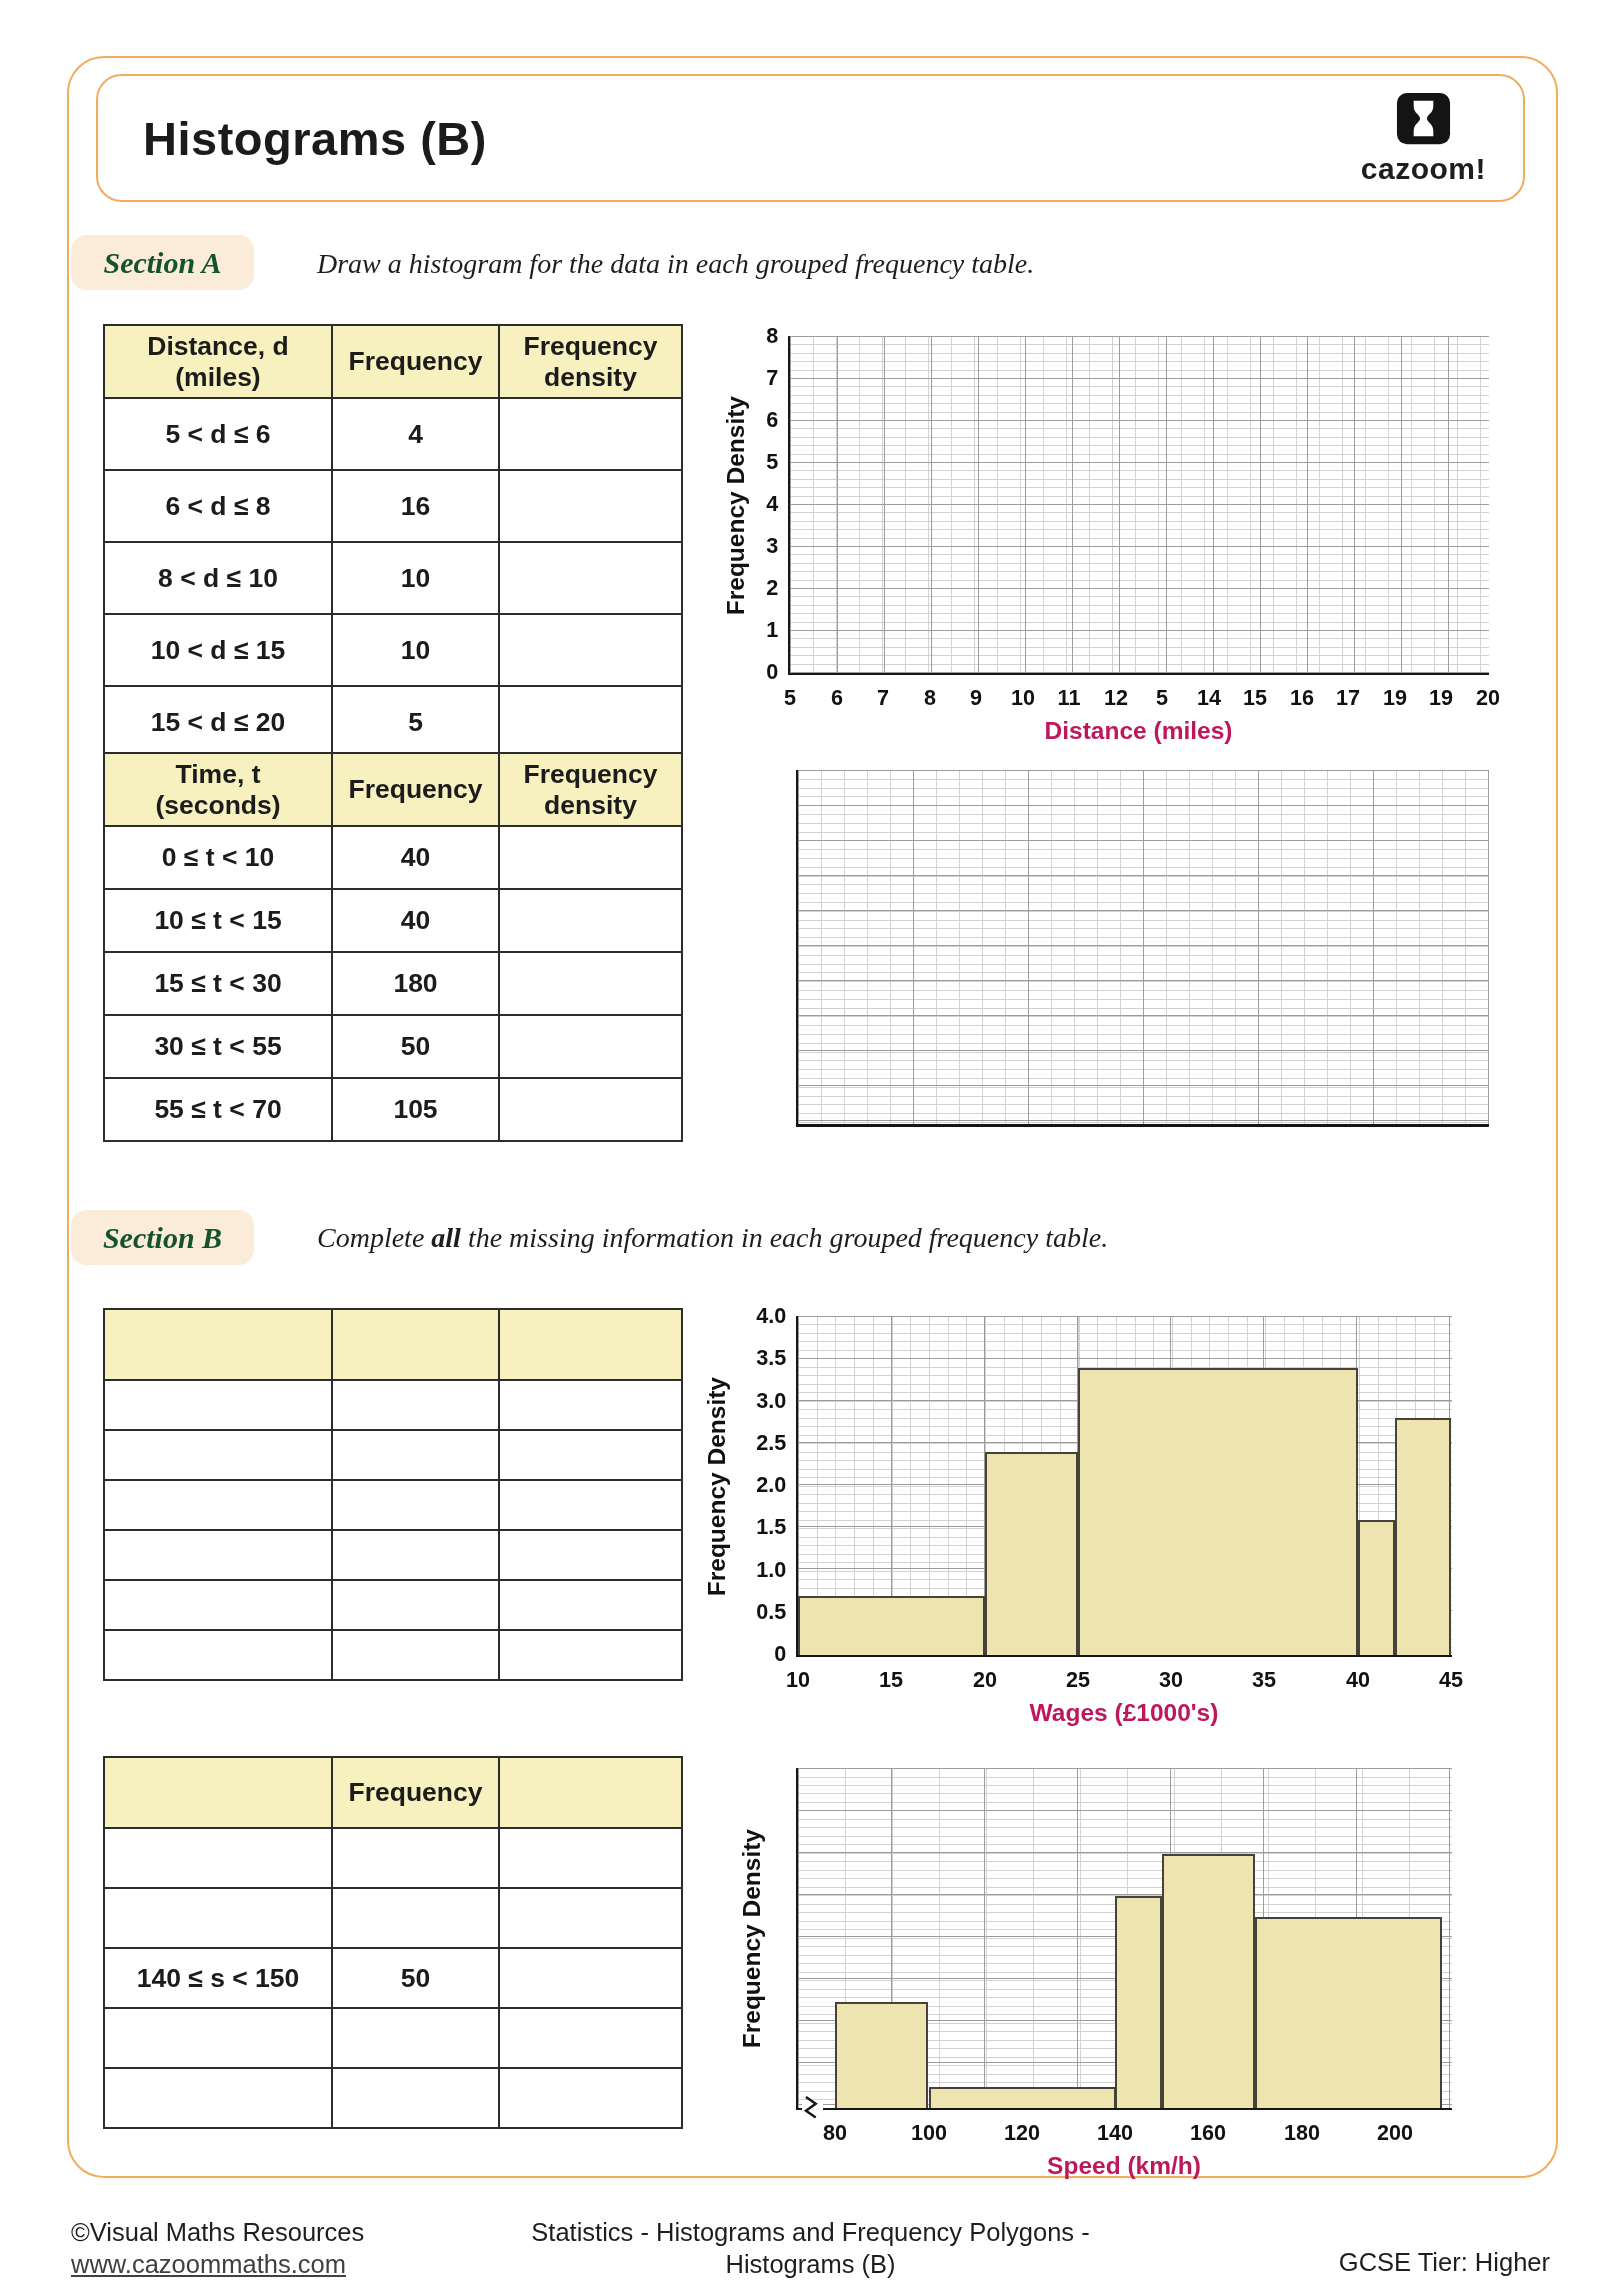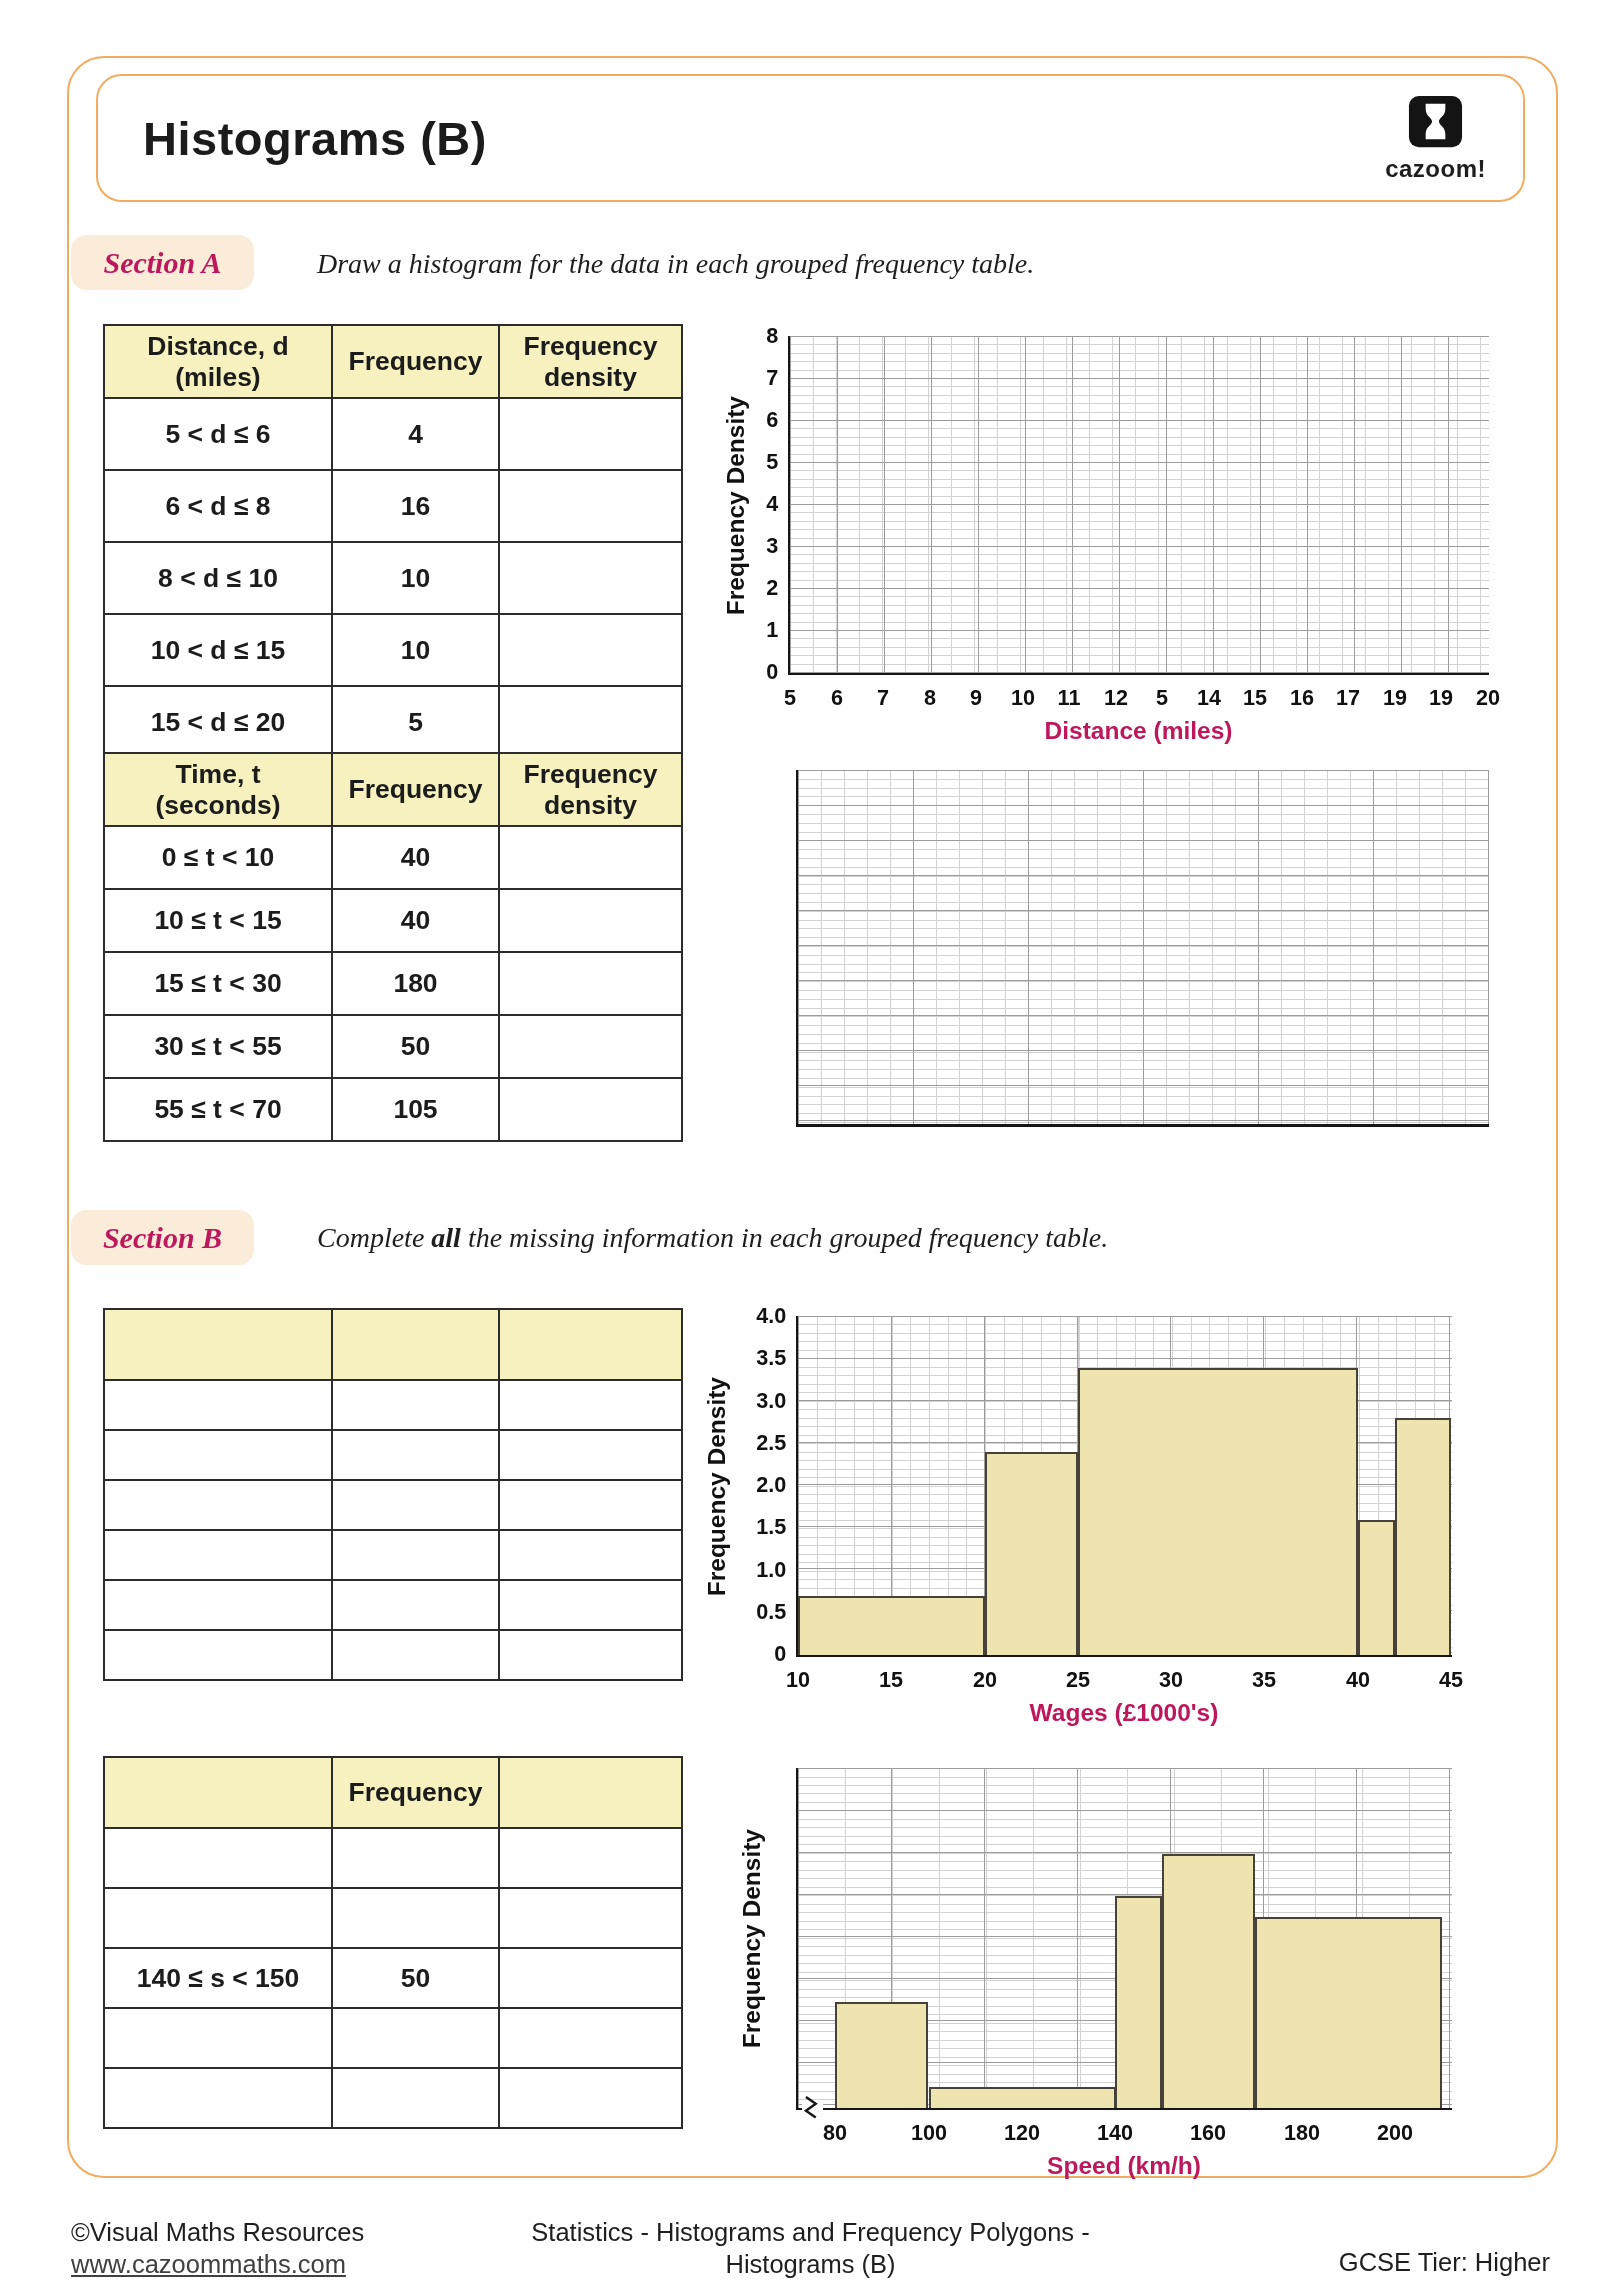--- a/index.html
+++ b/index.html
@@ -13,27 +13,27 @@
     border:2.9px solid #F2AC60; border-radius:37px;
   }
   .title-box {
     position:absolute; left:96px; top:74px; width:1429px; height:128px;
     border:2.9px solid #F2AC60; border-radius:25.5px; background:#fff;
     display:flex; align-items:center; justify-content:space-between;
     padding:0 37px 0 45px;
   }
   .title { font-size:47px; font-weight:bold; letter-spacing:0.5px; color:#1b1b1b; }
   .logo { display:flex; flex-direction:column; align-items:center; line-height:1; }
-  .logo-text { font-size:24px; font-weight:bold; letter-spacing:0.5px; margin-top:2px; }
+  .logo-text { font-size:30px; font-weight:bold; letter-spacing:0.5px; margin-top:2px; }
 
   .section-label {
     position:absolute; background:#FBEBD9; border-radius:15.7px;
     width:183px; height:55px; display:flex; align-items:center; justify-content:center;
     font-family:"Liberation Serif","DejaVu Serif",serif; font-style:italic; font-weight:bold;
-    font-size:30px; color:#be185d;
+    font-size:30px; color:#14532d;
   }
   #sectionA { left:71px; top:235px; }
   #sectionB { left:71px; top:1210px; }
   .instruction {
     position:absolute; font-family:"Liberation Serif","DejaVu Serif",serif;
     font-style:italic; font-size:28px; color:#1e1e1e;
   }
   #instrA { left:317px; top:248px; }
   #instrB { left:317px; top:1222px; }
   .instr-bold { font-weight:bold; }

